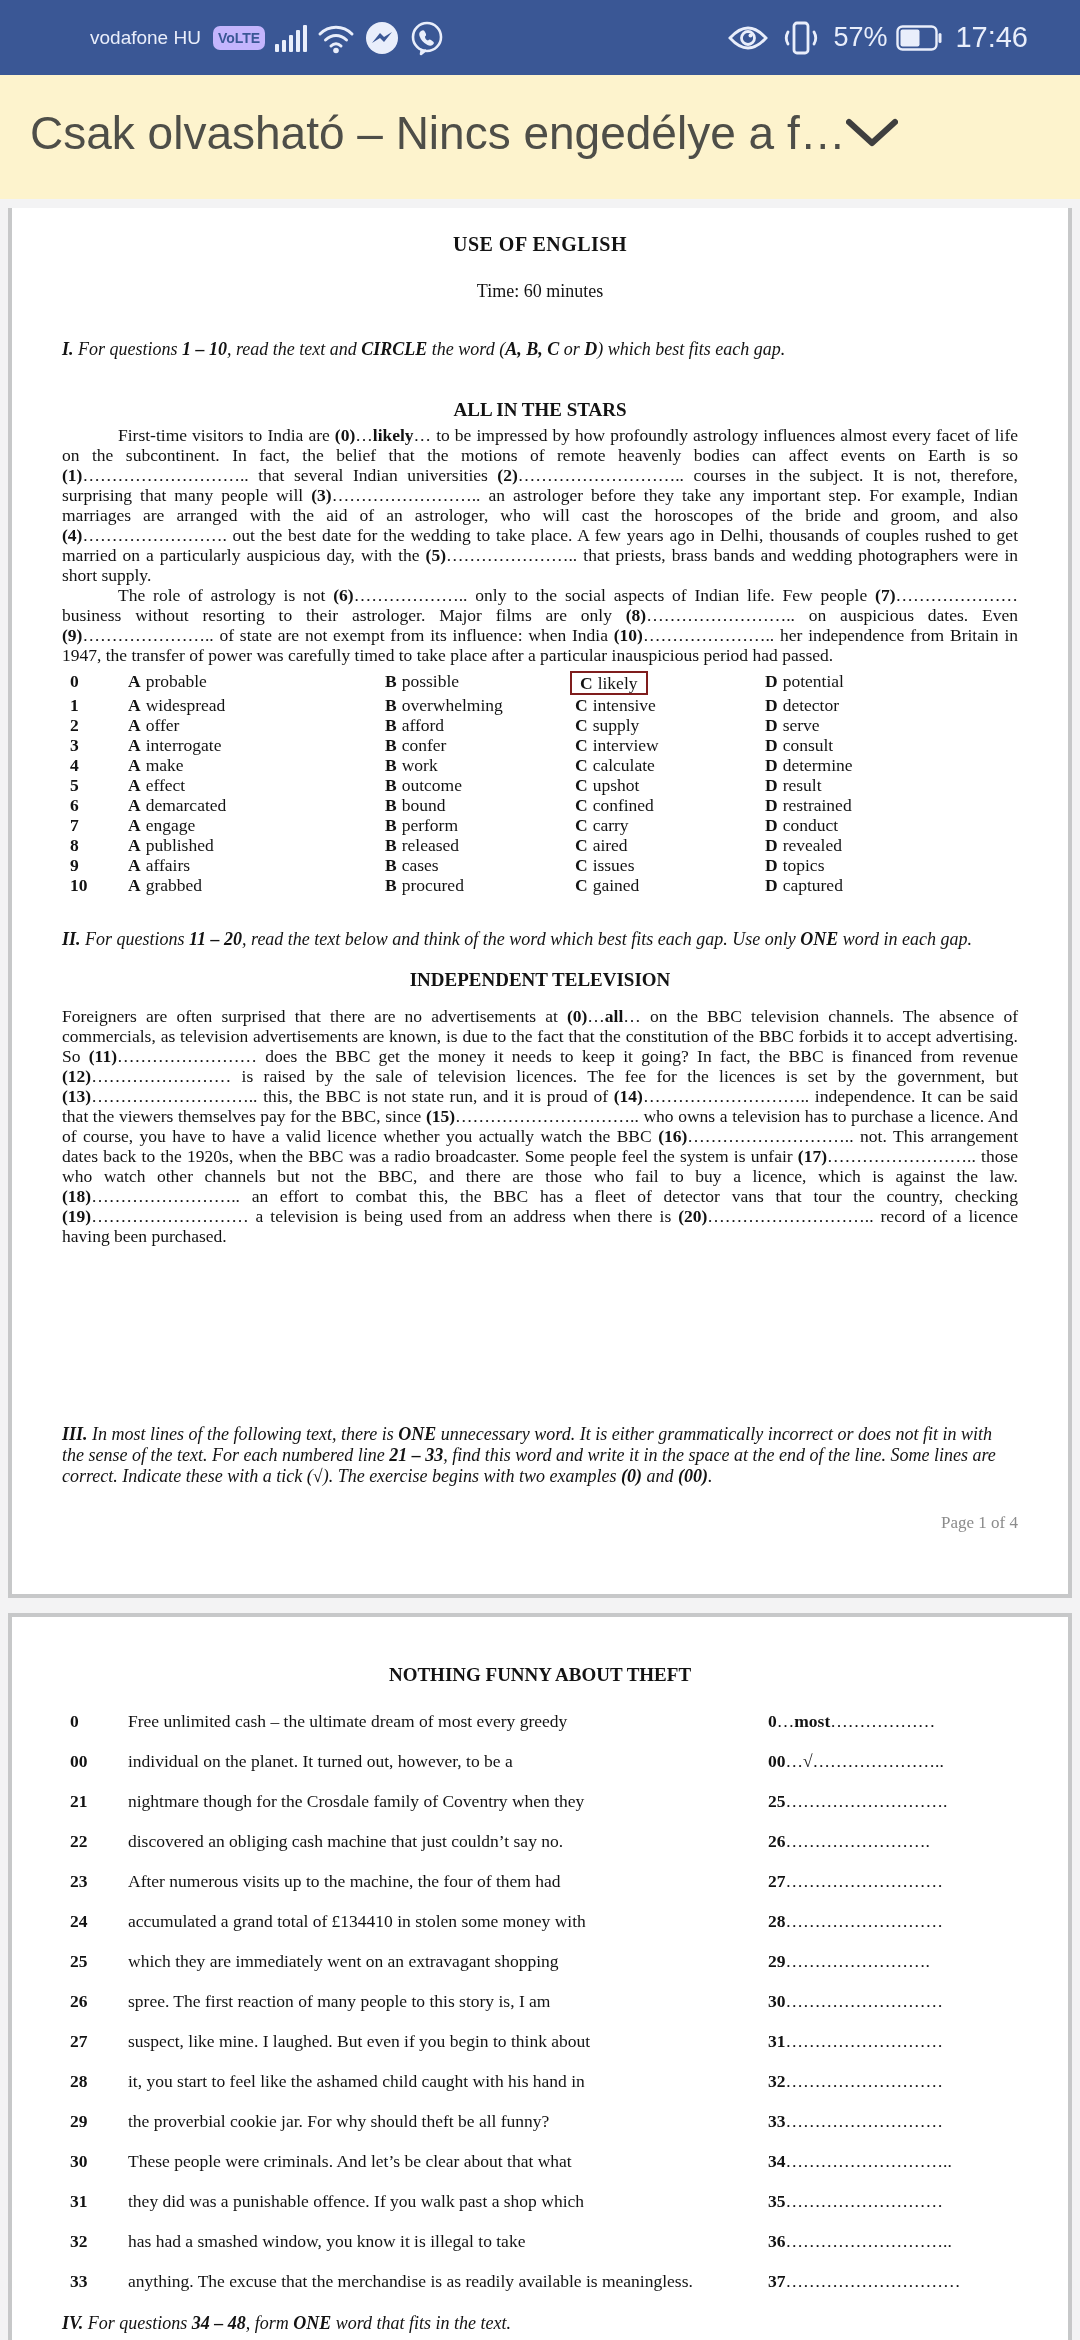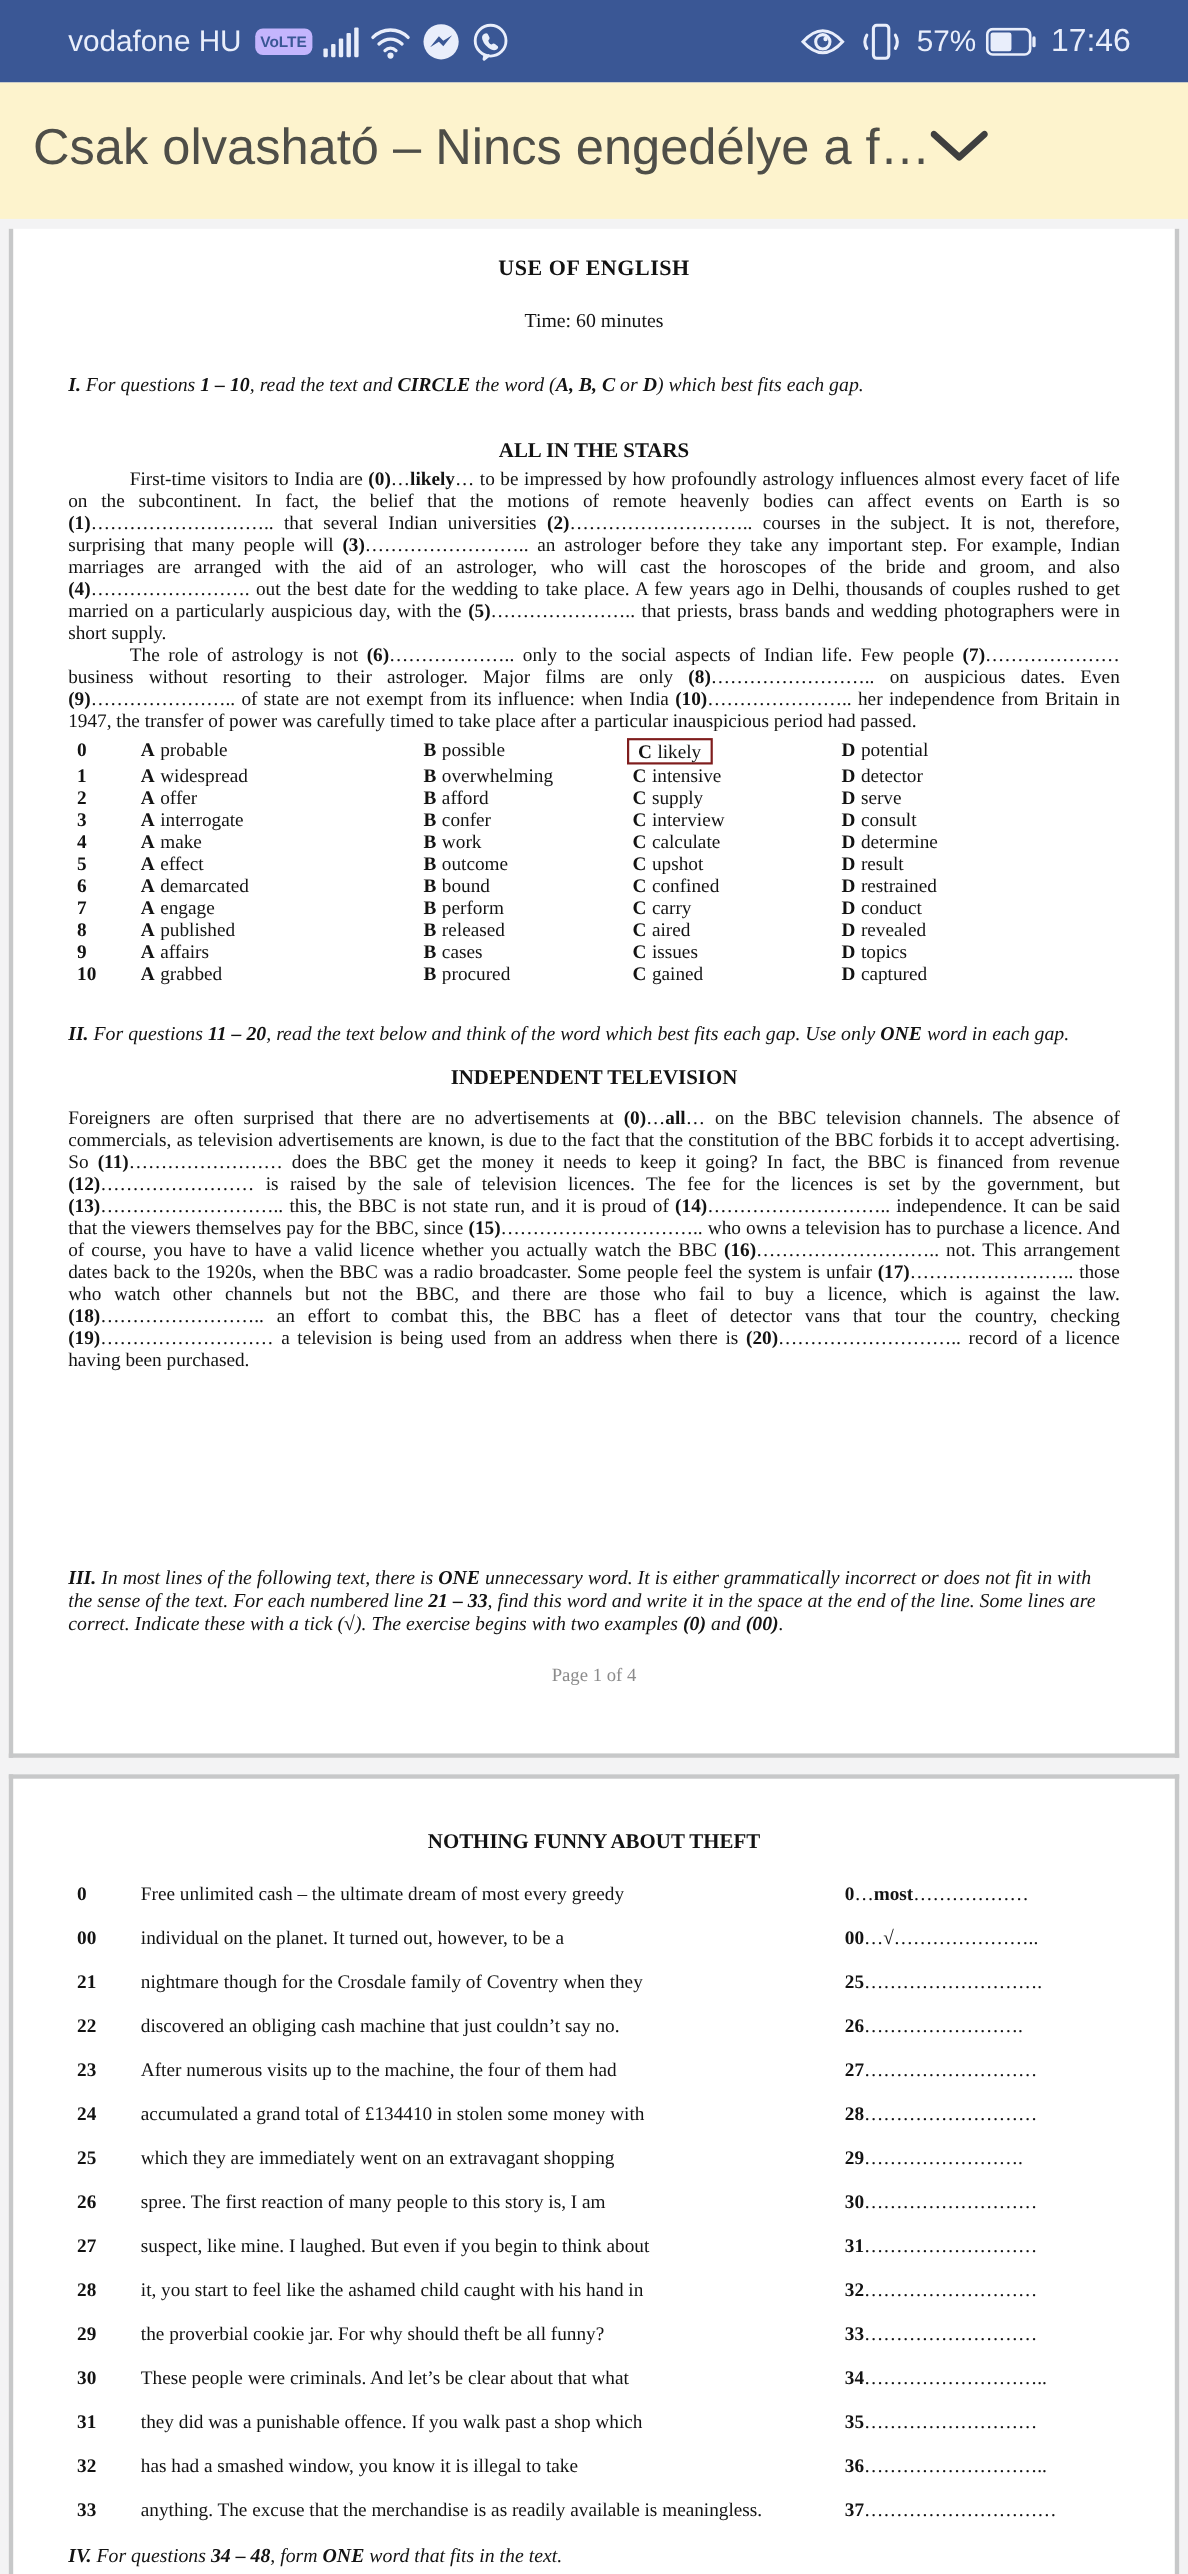--- a/index.html
+++ b/index.html
@@ -3,21 +3,21 @@
 <meta charset="utf-8">
 <style>
   html,body{margin:0;padding:0;background:#444;}
   .screen{position:relative;width:1080px;height:2340px;margin:0 auto;background:#f3f3f4;overflow:hidden;font-family:"Liberation Serif",serif;}
 
   
   .statusbar{position:absolute;top:0;left:0;width:1080px;height:75px;background:#3a5795;box-sizing:border-box;
     display:flex;align-items:center;justify-content:space-between;padding:0 52px 0 62px;
     color:#e9eefb;font-family:"Liberation Sans",sans-serif;}
   .sb-group{display:flex;align-items:center;gap:9px;}
-  .carrier{font-size:27px;letter-spacing:0;}
+  .carrier{font-size:19px;letter-spacing:0;margin-left:28px;}
   .volte{background:#c4b5fd;color:#3a5795;font-size:14px;font-weight:bold;border-radius:7px;padding:5px 5px;line-height:1;margin-left:3px;}
   .sb-ico{display:inline-flex;align-items:center;}
   .pct{font-size:27px;}
   .clock{font-size:29px;margin-left:4px;}
 
   
   .banner{position:absolute;top:75px;left:0;width:1080px;height:124px;background:#fdf3cd;box-sizing:border-box;
     display:flex;align-items:center;justify-content:flex-start;padding:0 58px 8px 30px;}
   .banner-title{font-family:"Liberation Sans",sans-serif;font-size:46px;color:#4e4e48;white-space:nowrap;overflow:hidden;}
 
@@ -41,21 +41,21 @@
   .opt-table{margin-top:6px;}
   .opt-row{display:grid;grid-template-columns:58px 257px 190px 190px auto;padding-left:8px;line-height:20px;}
   .opt-row .num{font-weight:bold;}
   .cell .w{margin-left:5px;}
   .boxed{display:inline-block;border:2px solid #7f1d1d;padding:0 8px;margin-left:-5px;}
 
   .instr2{margin-top:34px;}
   .sec-head2{margin-top:20px;font-size:19px;}
   .para2bbc{margin-top:16px;}
   .instr3{margin-top:178px;}
-  .page-footer{margin-top:26px;text-align:center;color:#8b8b8b;font-size:17px;}
+  .page-footer{margin-top:26px;text-align:right;color:#8b8b8b;font-size:17px;}
 
   .p2-head{margin-top:48px;font-size:19px;}
   .ex-table{margin-top:26px;}
   .ex-row{display:grid;grid-template-columns:58px 640px auto;padding-left:8px;height:40px;align-items:start;}
   .ex-row .num{font-weight:bold;}
   .instr4{margin-top:2px;}
 </style>
 </head>
 <body>
 

